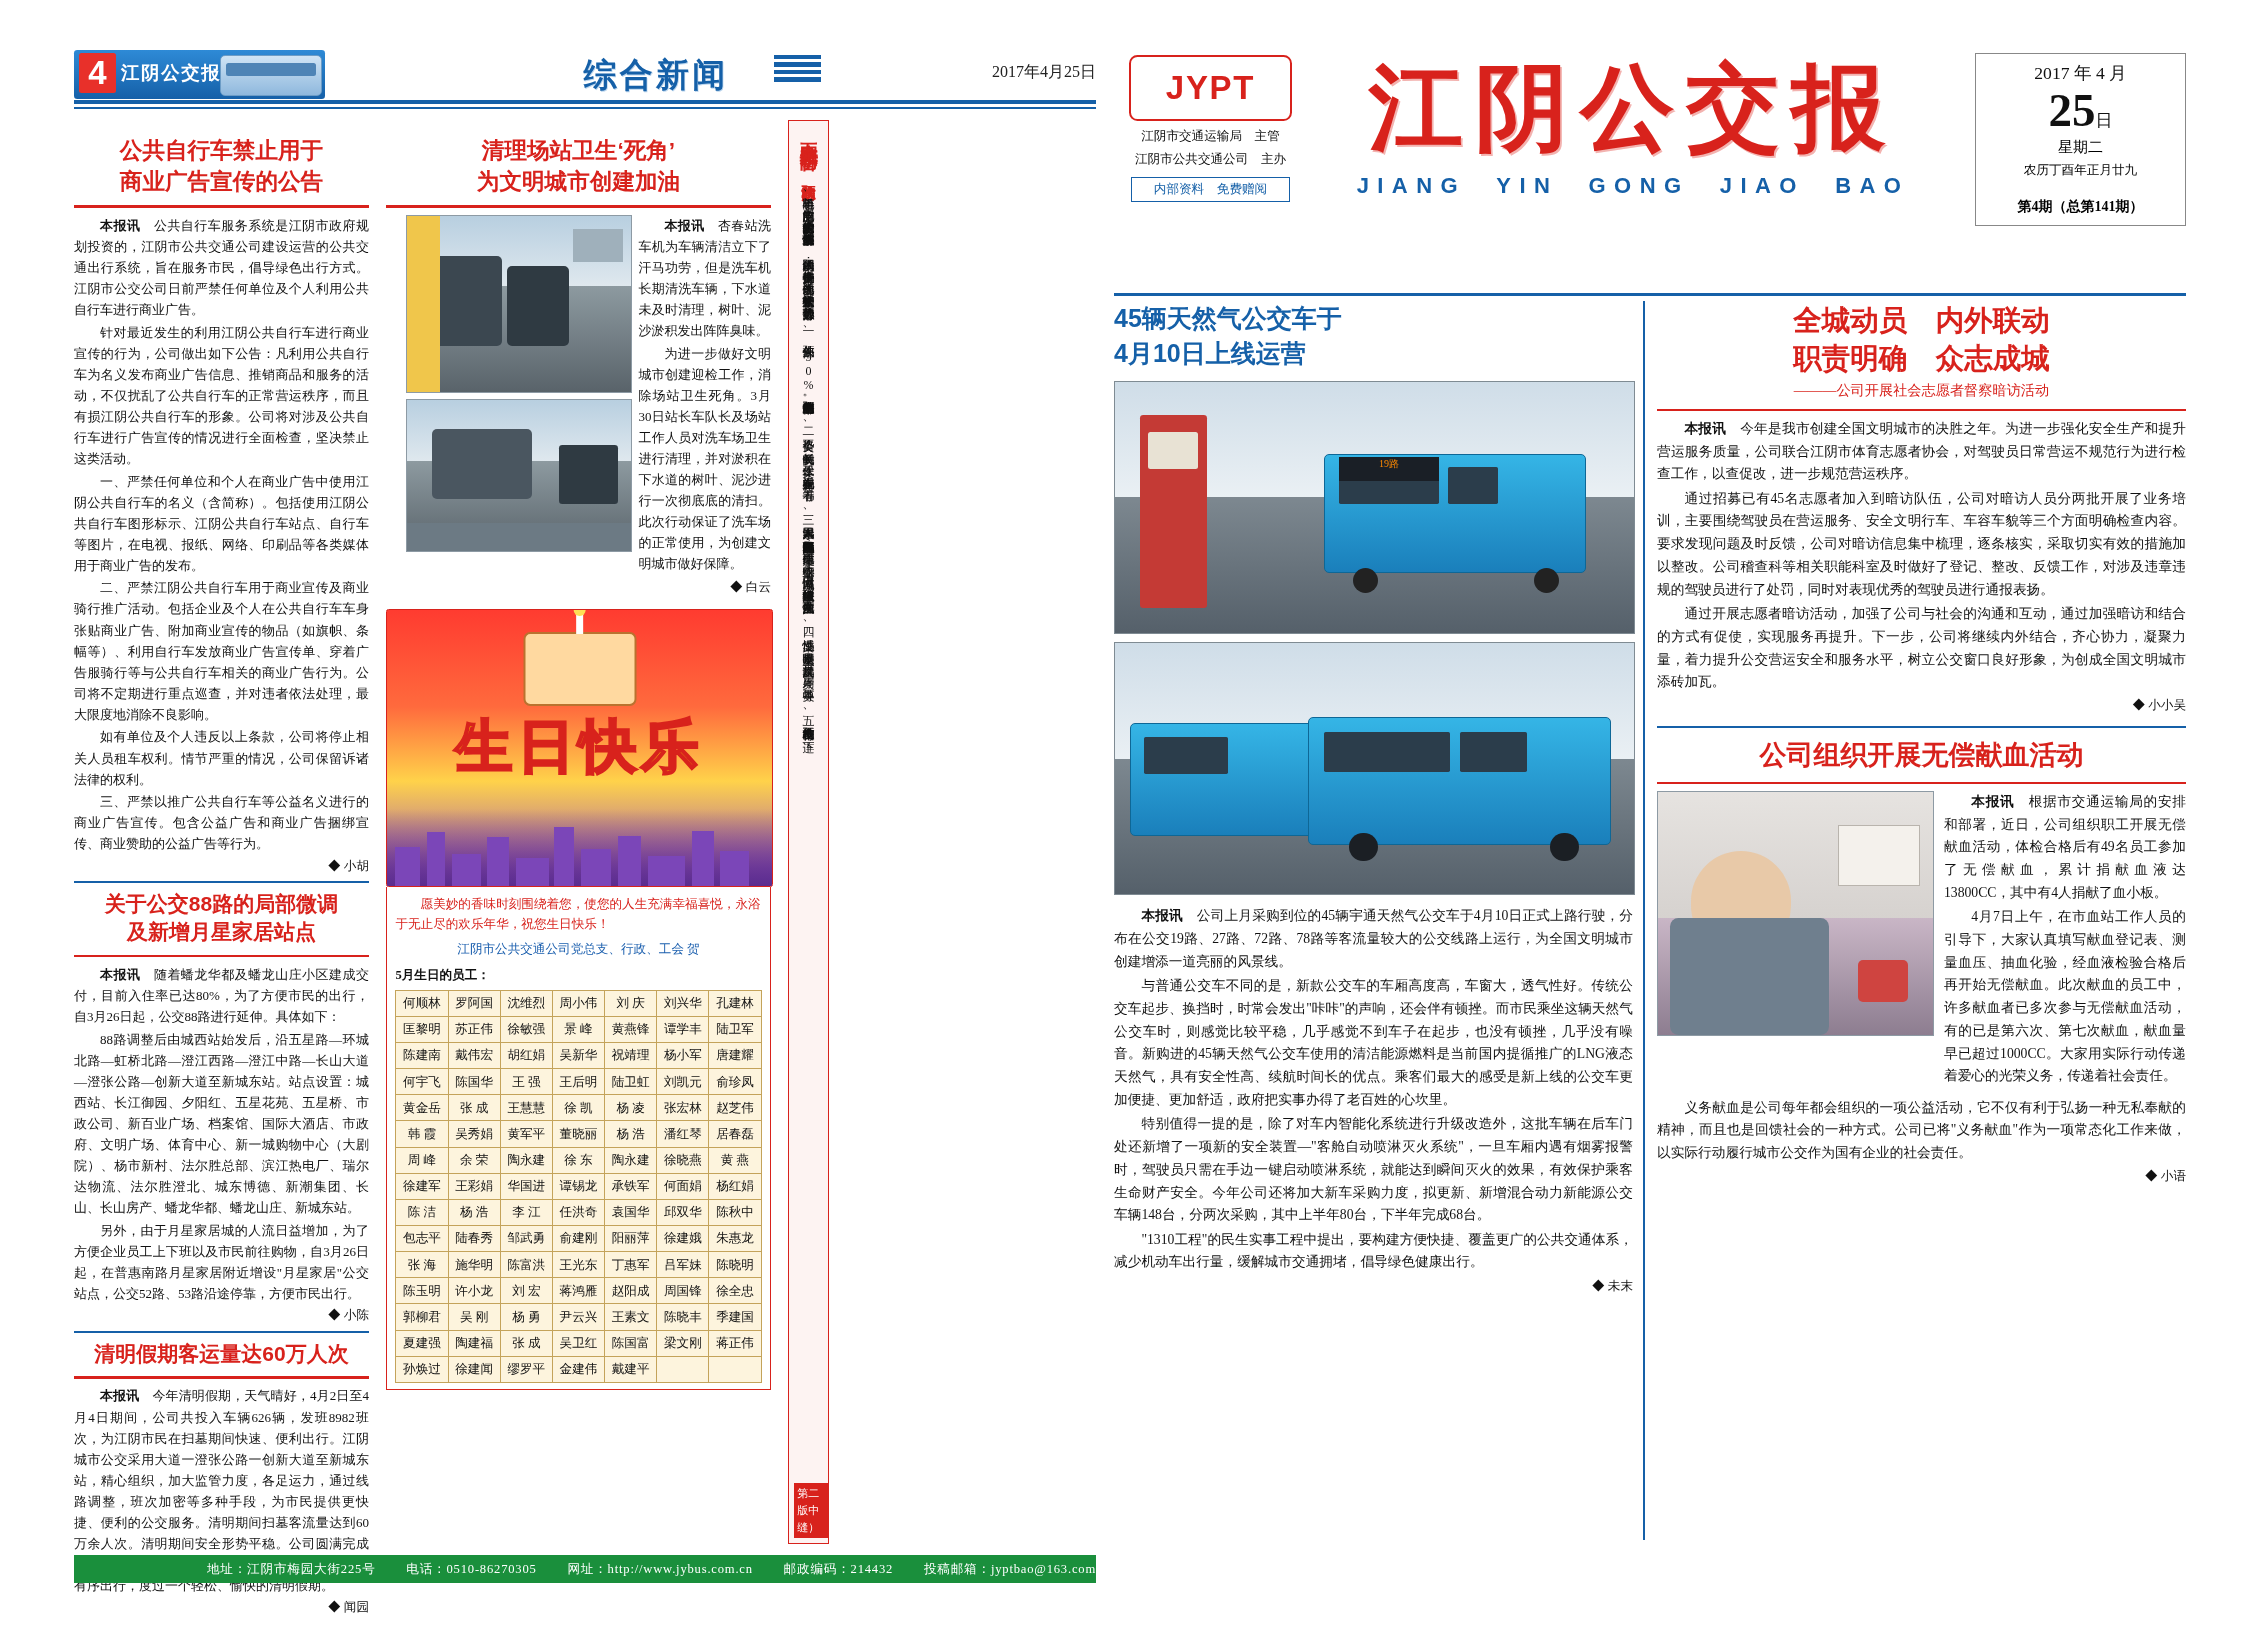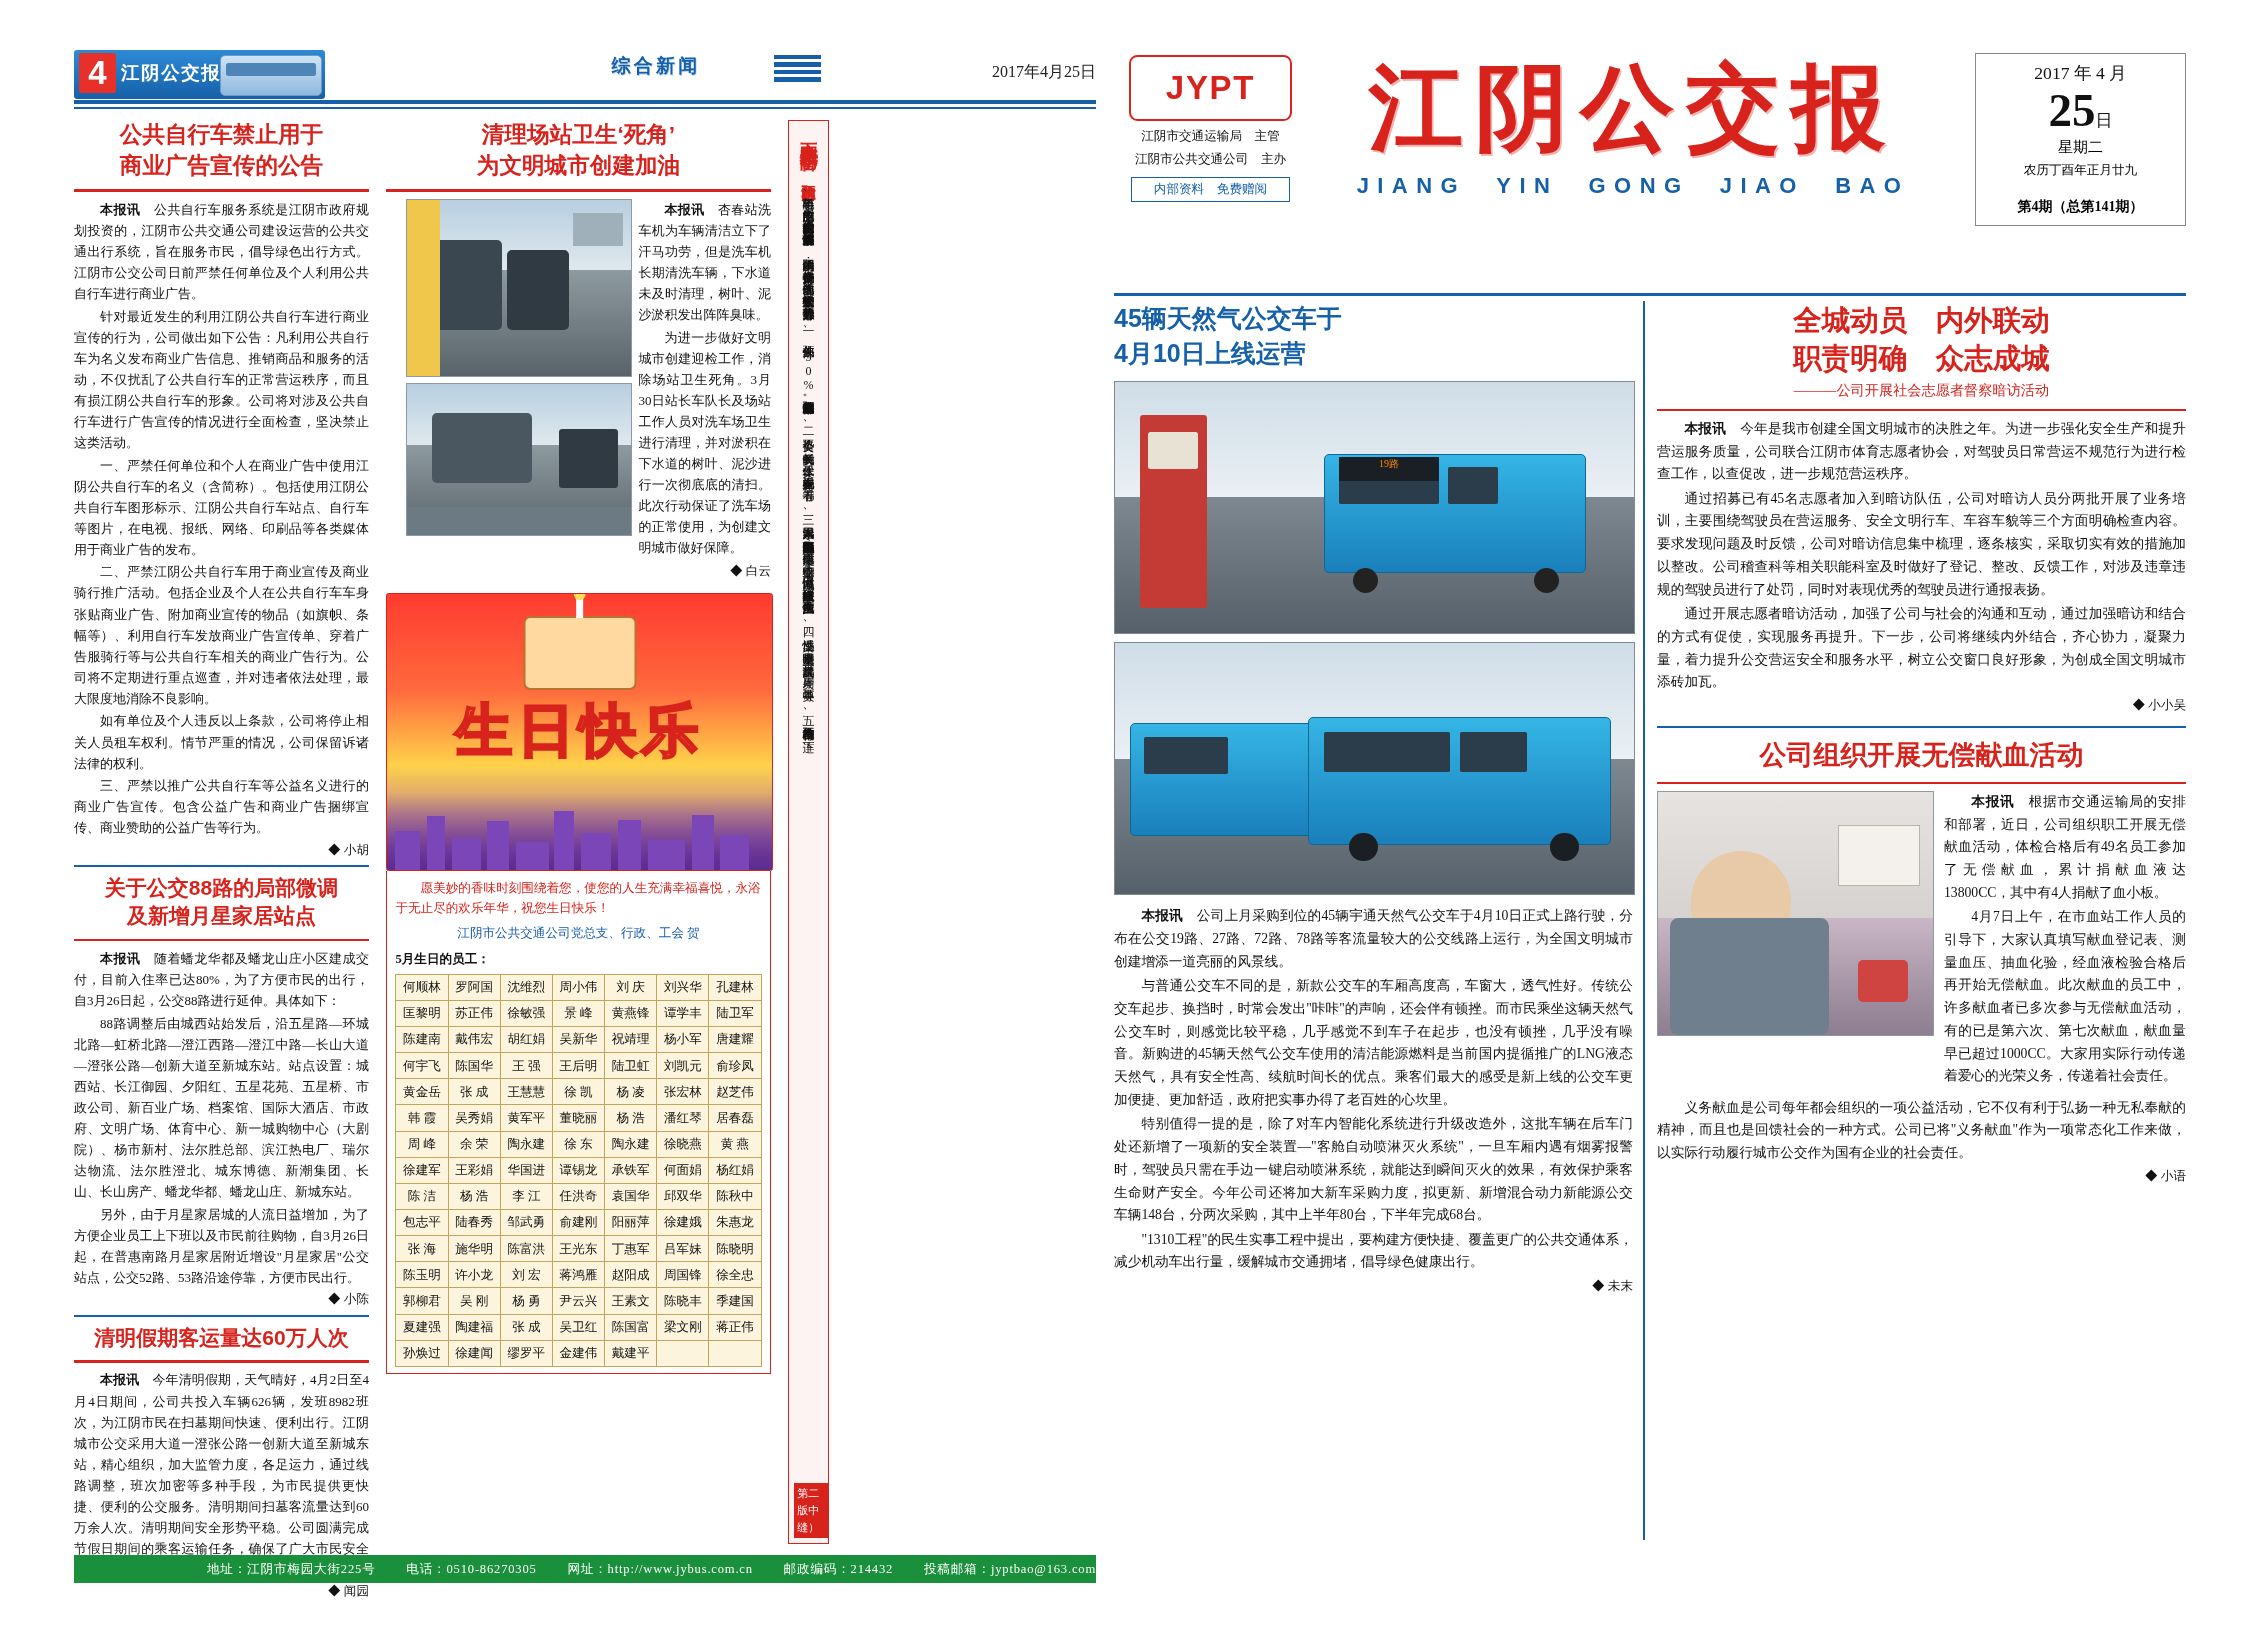--- a/index.html
+++ b/index.html
@@ -44,41 +44,41 @@
   }
   .mh-logo .bus:after{
     content:"";position:absolute;left:5px;top:6.7px;width:90px;height:13.4px;
     background:#4e84b6;border-radius:2.5px;
   }
   .mh-title{
     position:absolute;left:469px;top:3.3px;width:226px;height:40px;
     text-align:center;
   }
   .mh-title .t{
-    font-size:19px;font-weight:bold;color:#1560a8;letter-spacing:3.3px;
+    font-size:33px;font-weight:bold;color:#1560a8;letter-spacing:3.3px;
     text-shadow:0.8px 0.8px 0 #bcd6ee;
   }
   .mh-bars{position:absolute;left:700px;top:5px;width:47px;height:37px;}
   .mh-bars i{display:block;height:4.2px;background:#1560a8;margin-bottom:3.3px;width:47px;}
   .mh-date{
     position:absolute;right:0;top:11.7px;font-size:16px;color:#222;
   }
   .mh-rule{position:absolute;left:0;top:50px;width:1022px;height:4.2px;background:#1560a8;}
   .mh-rule2{position:absolute;left:0;top:57px;width:1022px;height:1.7px;background:#1560a8;}
 
   .col{position:absolute;}
   .colA{left:0;top:70px;width:295px;}
   .colB{left:312px;top:70px;width:385px;}
   .colC{left:714px;top:70px;width:107px;}
 
   .arttitle{
     color:#d8221c;font-weight:bold;text-align:center;line-height:1.35;
     font-family:"Liberation Sans",sans-serif;
   }
-  .t-28{font-size:22.6px;}
+  .t-28{font-size:22.6px;margin-top:16px;}
   .t-26{font-size:21px;}
   .body{
     font-size:13px;line-height:1.62;color:#111;text-align:justify;
     text-justify:inter-ideograph;
   }
   .body p{margin:0 0 1.7px 0;text-indent:2em;}
   .sign{text-align:right;font-size:12.6px;color:#111;margin-top:3.3px;}
 
   .hr-red{height:2.5px;background:#d8221c;margin:8.4px 0 6.7px;}
   .hr-blue{height:1.7px;background:#1560a8;margin:6.7px 0;}

